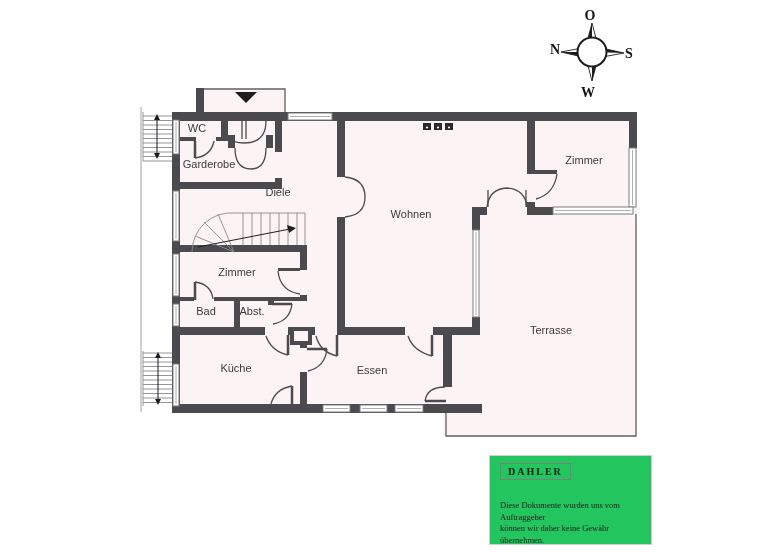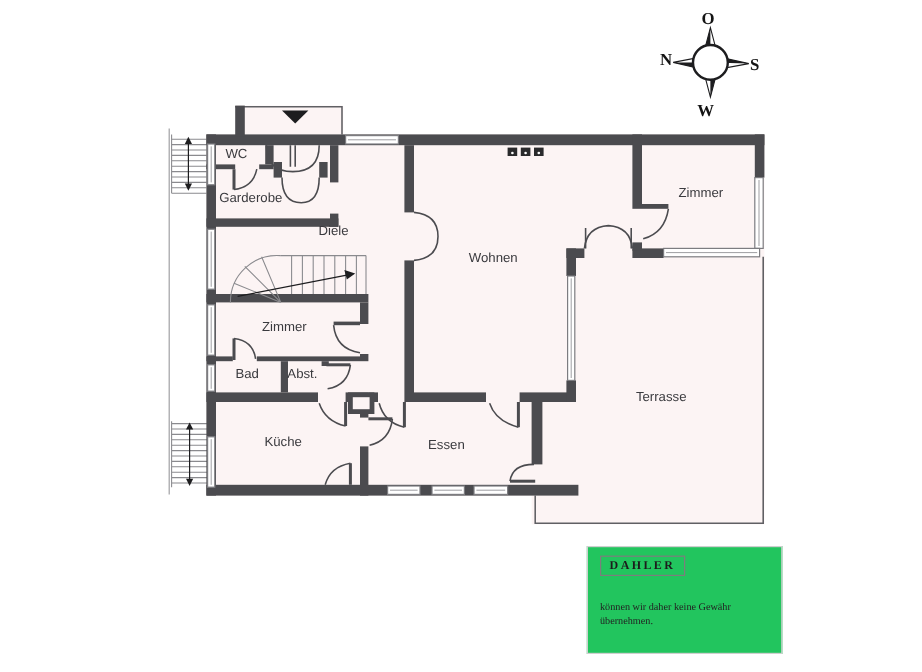--- a/index.html
+++ b/index.html
@@ -261,16 +261,17 @@
     <text class="compassL" x="590" y="20">O</text>
     <text class="compassL" x="629" y="58">S</text>
     <text class="compassL" x="588" y="97">W</text>
     <text class="compassL" x="555" y="54">N</text>
   </g>
 </svg>
 
   <div class="dahler-box">
     <div class="dahler-logo">DAHLER</div>
     <div class="disclaimer">
+      <span>Diese Dokumente wurden uns vom Auftraggeber</span>
       <span>können wir daher keine Gewähr übernehmen.</span>
     </div>
   </div>
 </div>
 
 </body></html>

